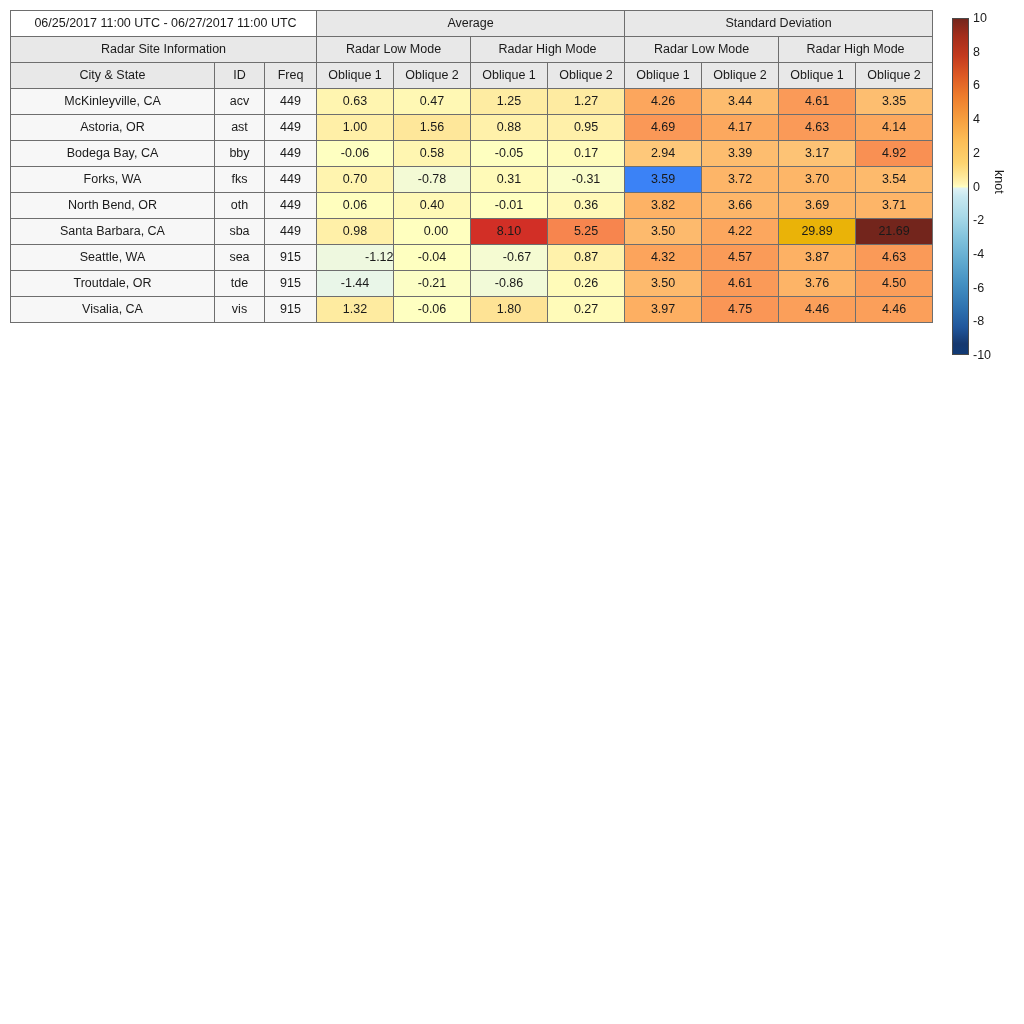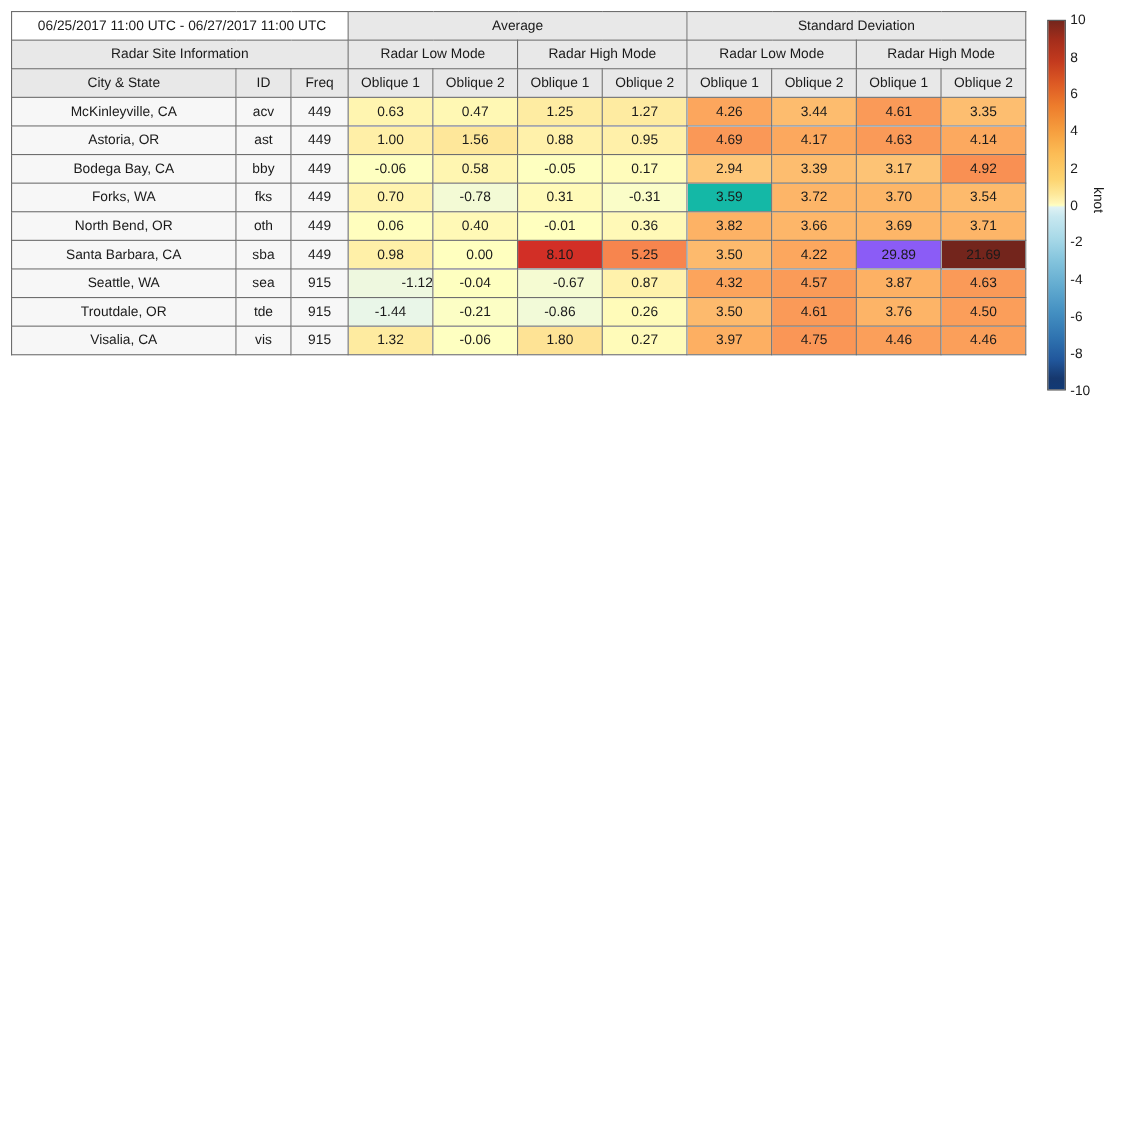--- a/index.html
+++ b/index.html
@@ -209,21 +209,21 @@
           <td class="datacell" style="background: rgb(249, 144, 83);">4.92</td>
         </tr>
         <tr>
           <td class="cityrow">Forks, WA</td>
           <td class="cityrow">fks</td>
           <td class="cityrow">449</td>
           <td class="datacell" style="background: rgb(255, 244, 175);">0.70</td>
           <td class="datacell" style="background: rgb(243, 250, 213);">-0.78</td>
           <td class="datacell" style="background: rgb(255, 250, 184);">0.31</td>
           <td class="datacell" style="background: rgb(250, 253, 200);">-0.31</td>
-          <td class="datacell" style="background: #14b8a6;">3.59</td>
+          <td class="datacell" style="background: #3b82f6;">3.59</td>
           <td class="datacell" style="background: rgb(253, 181, 104);">3.72</td>
           <td class="datacell" style="background: rgb(253, 182, 104);">3.70</td>
           <td class="datacell" style="background: rgb(253, 186, 108);">3.54</td>
         </tr>
         <tr>
           <td class="cityrow">North Bend, OR</td>
           <td class="cityrow">oth</td>
           <td class="cityrow">449</td>
           <td class="datacell" style="background: rgb(255, 254, 190);">0.06</td>
           <td class="datacell" style="background: rgb(255, 249, 182);">0.40</td>
@@ -237,21 +237,21 @@
         <tr>
           <td class="cityrow">Santa Barbara, CA</td>
           <td class="cityrow">sba</td>
           <td class="cityrow">449</td>
           <td class="datacell" style="background: rgb(255, 240, 168);">0.98</td>
           <td class="datacell" style="background: rgb(255, 255, 191); padding-left: 8px;">0.00</td>
           <td class="datacell" style="background: rgb(210, 47, 38);">8.10</td>
           <td class="datacell" style="background: rgb(247, 133, 78);">5.25</td>
           <td class="datacell" style="background: rgb(253, 186, 109);">3.50</td>
           <td class="datacell" style="background: rgb(252, 167, 94);">4.22</td>
-          <td class="datacell" style="background: #8b5cf6;">29.89</td>
+          <td class="datacell" style="background: #eab308;">29.89</td>
           <td class="datacell" style="background: rgb(115, 37, 28);">21.69</td>
         </tr>
         <tr>
           <td class="cityrow">Seattle, WA</td>
           <td class="cityrow">sea</td>
           <td class="cityrow">915</td>
           <td class="datacell" style="background: rgb(238, 248, 223); padding-left: 48px;">-1.12</td>
           <td class="datacell" style="background: rgb(254, 255, 192);">-0.04</td>
           <td class="datacell" style="background: rgb(245, 251, 210); padding-left: 16px;">-0.67</td>
           <td class="datacell" style="background: rgb(255, 242, 171);">0.87</td>

